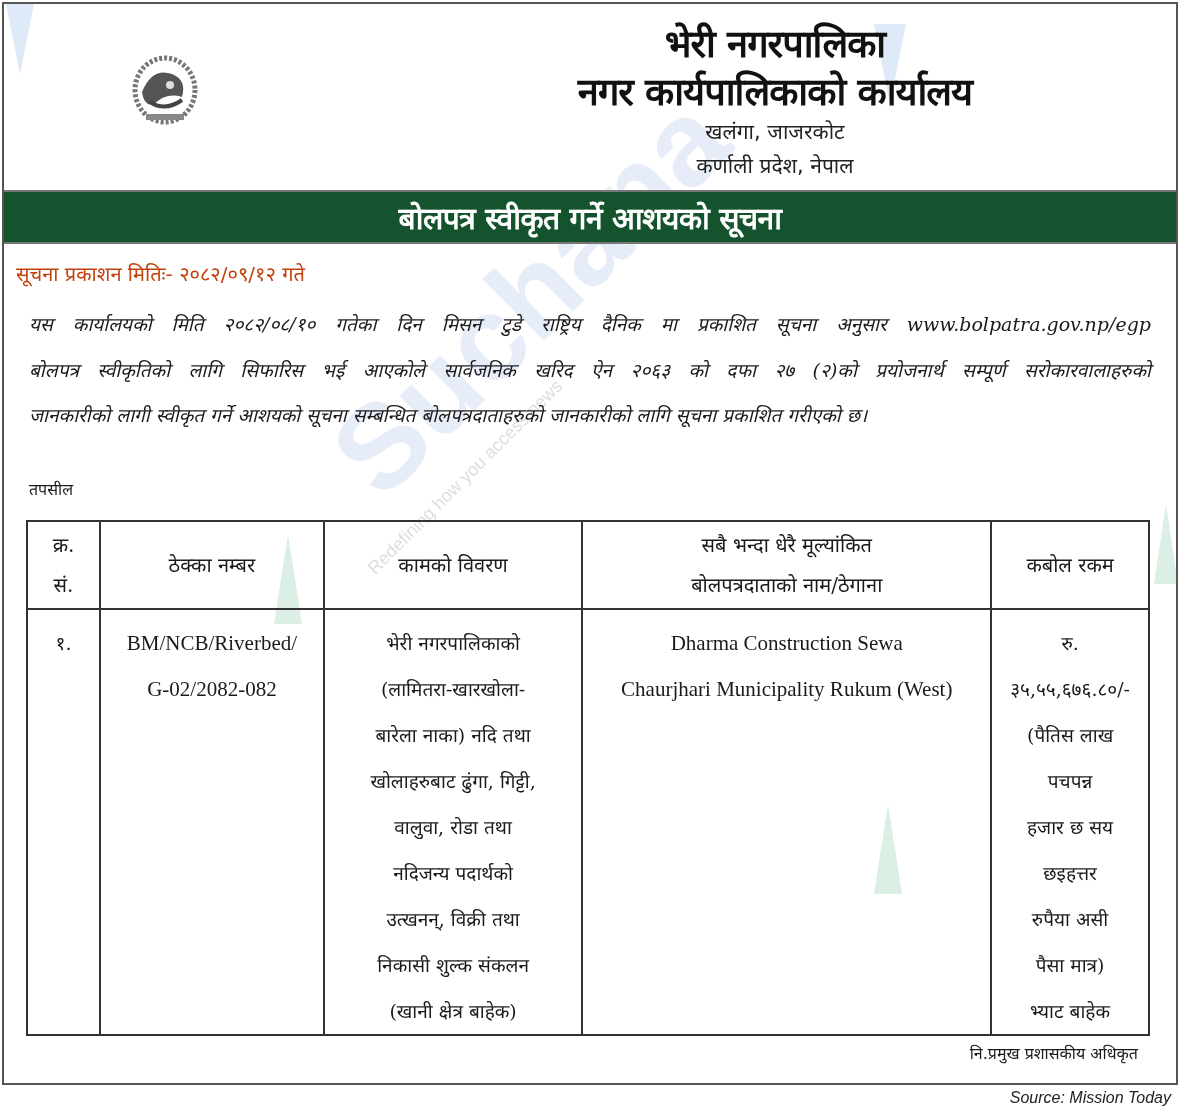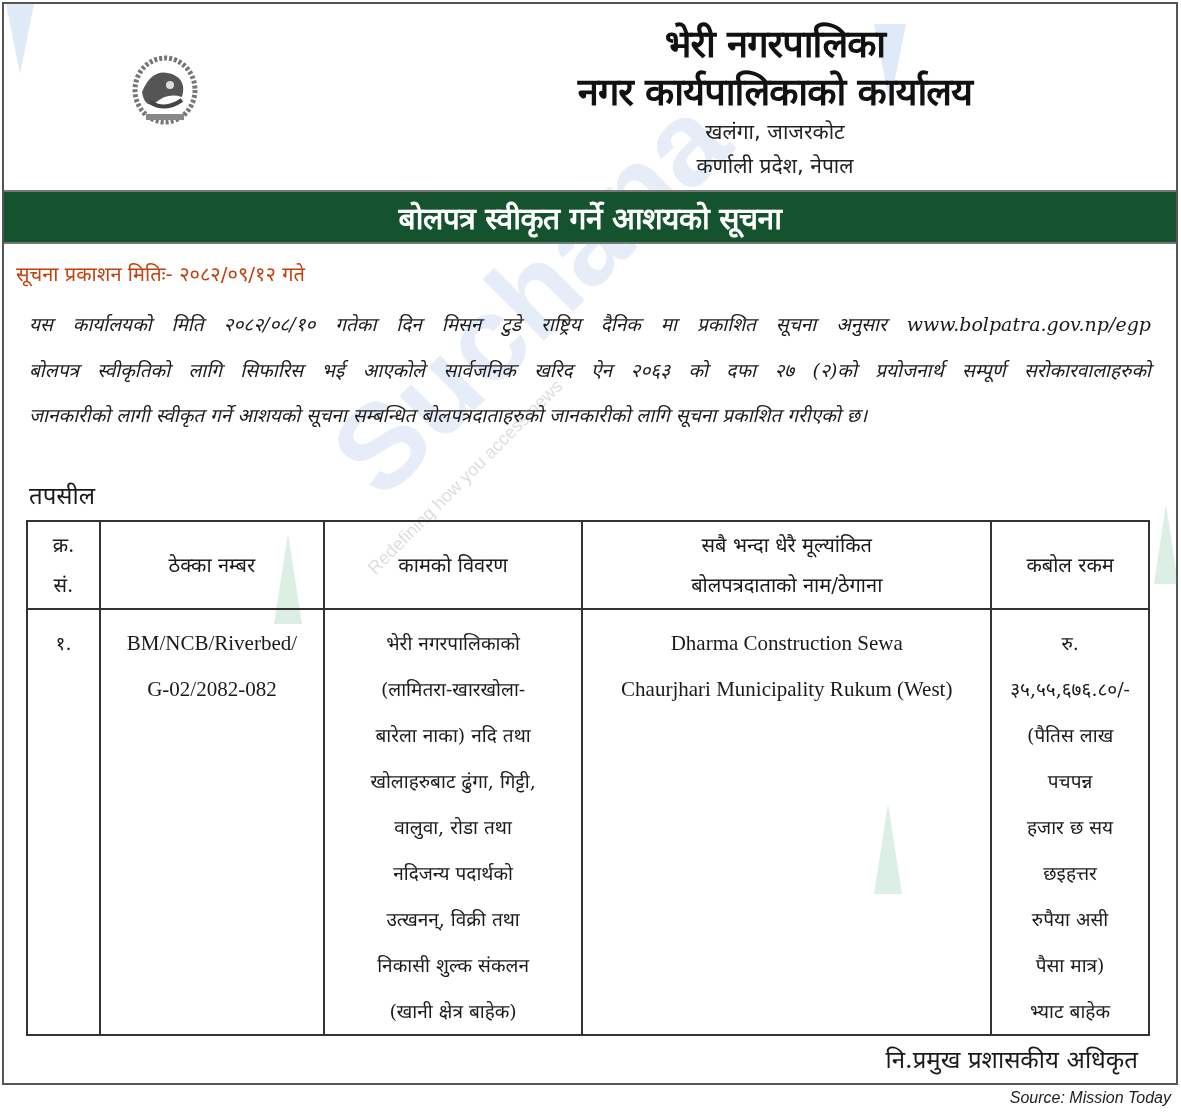--- a/index.html
+++ b/index.html
@@ -37,39 +37,39 @@
     }
 
     .body-text {
       position: absolute; left: 25px; top: 298px; width: 1122px;
       font-family: "DejaVu Serif", serif; font-size: 19px; line-height: 45.5px; color: #1a1a1a;
       text-align: justify;
     }
     .body-line { display: block; white-space: nowrap; text-align-last: justify; font-style: italic; }
     .body-line.last { text-align-last: left; }
     .tapsil {
-      position: absolute; left: 25px; top: 474px; font-size: 24px; font-family: "DejaVu Serif", serif;
+      position: absolute; left: 25px; top: 474px; font-size: 16px; font-family: "DejaVu Serif", serif;
     }
 
     table.notice {
       position: absolute; left: 22px; top: 516px; width: 1124px; border-collapse: collapse;
       font-family: "Liberation Serif", serif; color: #1a1a1a;
     }
     table.notice th, table.notice td {
       border: 2px solid #333; text-align: center; vertical-align: top;
       font-weight: normal;
     }
     table.notice th { height: 88px; vertical-align: middle; font-size: 20px; line-height: 40px; font-family: "DejaVu Serif", serif; }
     table.notice td { padding-top: 10px; font-size: 21px; line-height: 46px; height: 418px; }
     table.notice td.dev { font-family: "DejaVu Serif", serif; font-size: 19px; }
     .c1 { width: 76px; border-radius: 26px; } .c2 { width: 227px; } .c3 { width: 268px; } .c4 { width: 427px; margin-top: 24px; } .c5 { width: 160px; border-radius: 24px; }
     .cell-line { display: block; }
 
     .signature {
-      position: absolute; right: 38px; top: 1038px; font-size: 24px; font-family: "DejaVu Serif", serif; color: #1a1a1a;
+      position: absolute; right: 38px; top: 1038px; font-size: 16px; font-family: "DejaVu Serif", serif; color: #1a1a1a;
     }
     .source {
       position: absolute; right: 10px; top: 1089px; font-style: italic; font-size: 16px;
       font-family: "Liberation Sans", sans-serif; color: #222;
     }
 
     
     .wm { position: absolute; pointer-events: none; }
     .wm-text {
       left: 300px; top: 420px; font-size: 120px; font-weight: bold; color: rgba(60,110,200,0.12);

